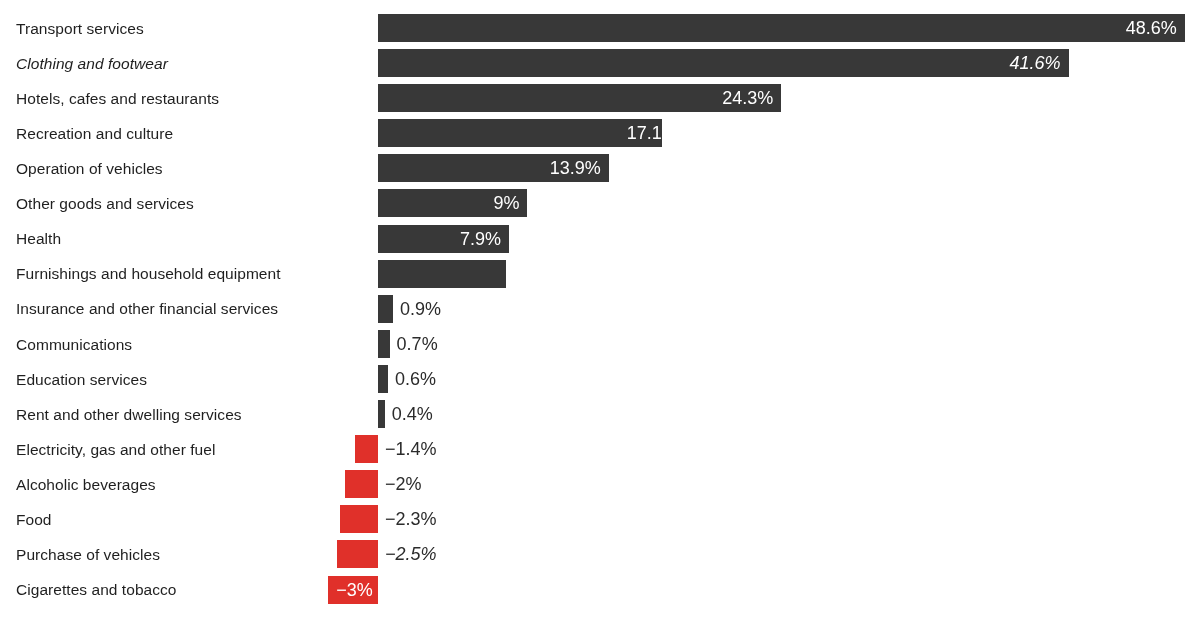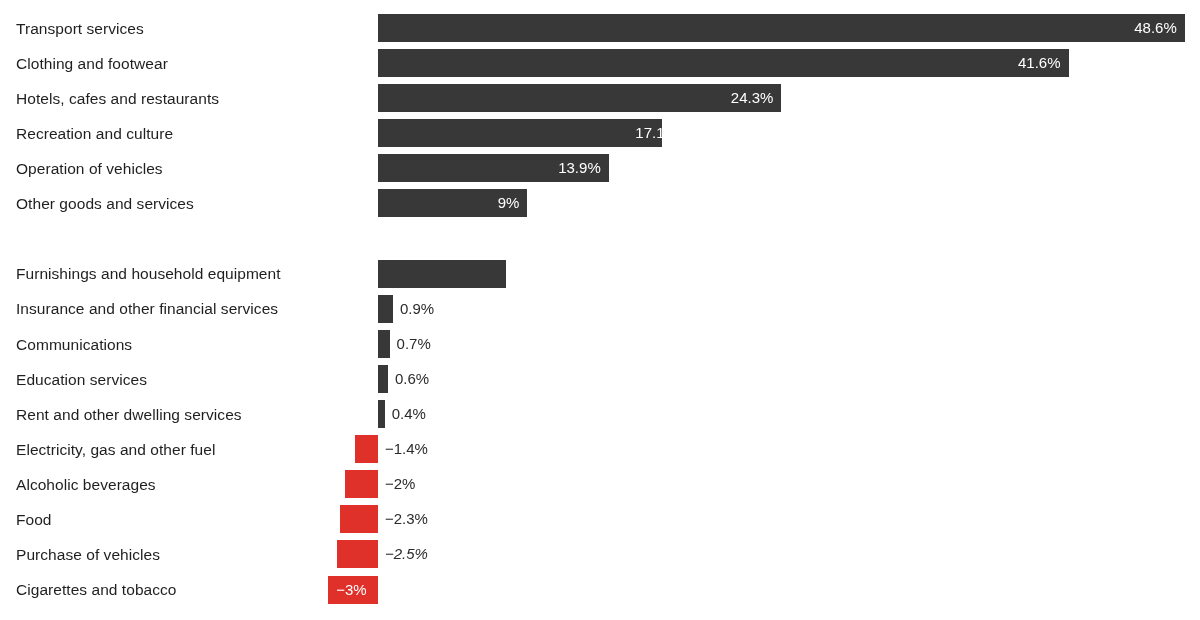--- a/index.html
+++ b/index.html
@@ -45,40 +45,40 @@
     background: #383838;
   }
   .bar.neg {
     background: #e0302a;
   }
   .val-label {
     position: absolute;
     top: 3.4px;
     height: 28px;
     line-height: 28px;
-    font-size: 15px;
+    font-size: 18px;
     white-space: nowrap;
   }
   .val-label.inside {
     color: #ffffff;
   }
   .val-label.outside {
     color: #2b2b2b;
   }
 </style>
 </head>
 <body>
 
 <div id="chart">
     <div class="row" style="top: 10.6px;">
       <div class="cat-label">Transport services</div>
       <div class="bar pos" style="left: 378px; width: 806.76px;"></div>
       <div class="val-label inside" style="left: 378px; width: 798.76px; text-align: right;">48.6%</div>
     </div>
-    <div class="row" style="top: 45.7px;">
+    <div class="row" style="top: 45.7px; font-style: italic;">
       <div class="cat-label">Clothing and footwear</div>
       <div class="bar pos" style="left: 378px; width: 690.56px;"></div>
       <div class="val-label inside" style="left: 378px; width: 682.56px; text-align: right;">41.6%</div>
     </div>
     <div class="row" style="top: 80.8px;">
       <div class="cat-label">Hotels, cafes and restaurants</div>
       <div class="bar pos" style="left: 378px; width: 403.38px;"></div>
       <div class="val-label inside" style="left: 378px; width: 395.38px; text-align: right;">24.3%</div>
     </div>
     <div class="row" style="top: 115.9px;">
@@ -88,20 +88,25 @@
     </div>
     <div class="row" style="top: 151px;">
       <div class="cat-label">Operation of vehicles</div>
       <div class="bar pos" style="left: 378px; width: 230.74px;"></div>
       <div class="val-label inside" style="left: 378px; width: 222.74px; text-align: right;">13.9%</div>
     </div>
     <div class="row" style="top: 186.1px; padding-left: 32px;">
       <div class="cat-label">Other goods and services</div>
       <div class="bar pos" style="left: 378px; width: 149.4px;"></div>
       <div class="val-label inside" style="left: 378px; width: 141.4px; text-align: right;">9%</div>
+    </div>
+    <div class="row" style="top: 221.2px;">
+      <div class="cat-label">Health</div>
+      <div class="bar pos" style="left: 378px; width: 131.14px;"></div>
+      <div class="val-label inside" style="left: 378px; width: 123.14px; text-align: right;">7.9%</div>
     </div>
     <div class="row" style="top: 256.3px;">
       <div class="cat-label">Furnishings and household equipment</div>
       <div class="bar pos" style="left: 378px; width: 127.82px;"></div>
       <div class="val-label inside" style="left: 396px; width: 119.82px; text-align: right; margin-top: 40px;">7.7%</div>
     </div>
     <div class="row" style="top: 291.4px;">
       <div class="cat-label">Insurance and other financial services</div>
       <div class="bar pos" style="left: 378px; width: 14.94px;"></div>
       <div class="val-label outside" style="left: 399.94px; text-align: left;">0.9%</div>

